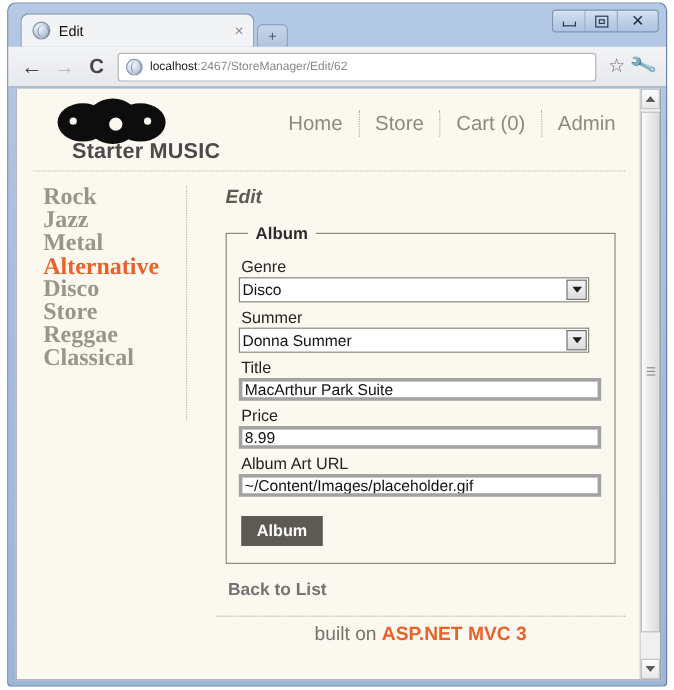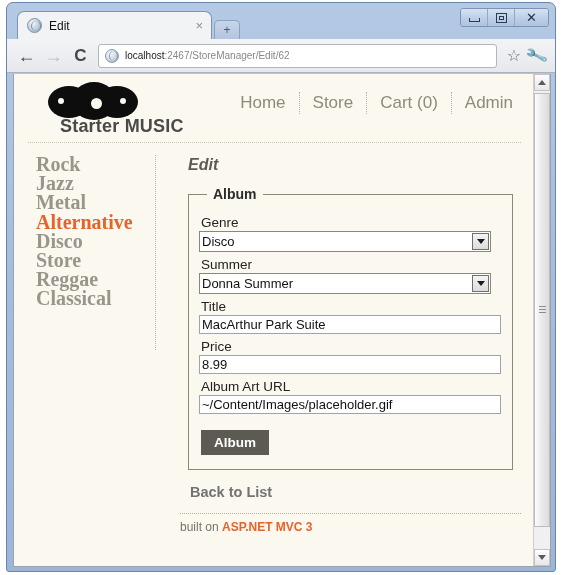--- a/index.html
+++ b/index.html
@@ -203,37 +203,37 @@
     display: flex; align-items: center; justify-content: center;
     pointer-events: none;
   }
   .select-arrow::after {
     content:""; border-left: 4px solid transparent; border-right: 4px solid transparent;
     border-top: 5px solid #1c1c1c;
   }
   input.form-input {
     width: 302px; height: 19px;
     font-family: "Liberation Sans", sans-serif; font-size: 13px; color: #111;
-    border: 1px solid #a3a3a3; background: #fff;
+    border: 3px solid #a3a3a3; background: #fff;
     padding: 0 2px; border-radius: 0;
   }
   #save-button {
     margin-top: 13px; margin-left: 2px;
     background: #5c5a52; color: #ffffff;
     border: none; padding: 5px 13px;
     font-family: "Liberation Sans", sans-serif; font-size: 13.5px; font-weight: bold;
   }
   #back-to-list {
     display: inline-block; margin: 14px 0 0 10px;
     font-size: 14.5px; font-weight: bold; color: #737373; text-decoration: none;
   }
   #footer-rule { margin: 12px 0 0 0; border-top: 1px dotted #b6ae99; }
   #footer-text {
-    margin-top: 6px; text-align: left;
-    font-size: 12px; color: #77736a;
+    margin-top: 6px; text-align: center;
+    font-size: 16px; color: #77736a;
   }
   #footer-text a { color: #e8622a; text-decoration: none; font-weight: bold; }
 
   
   #scrollbar {
     position: absolute; right: 0; top: 0; width: 17px; height: 100%;
     background: #f0f0f0; border-left: 1px solid #cfcfcf;
   }
   .sb-arrow {
     position: absolute; left: 0; width: 16px; height: 17px;

